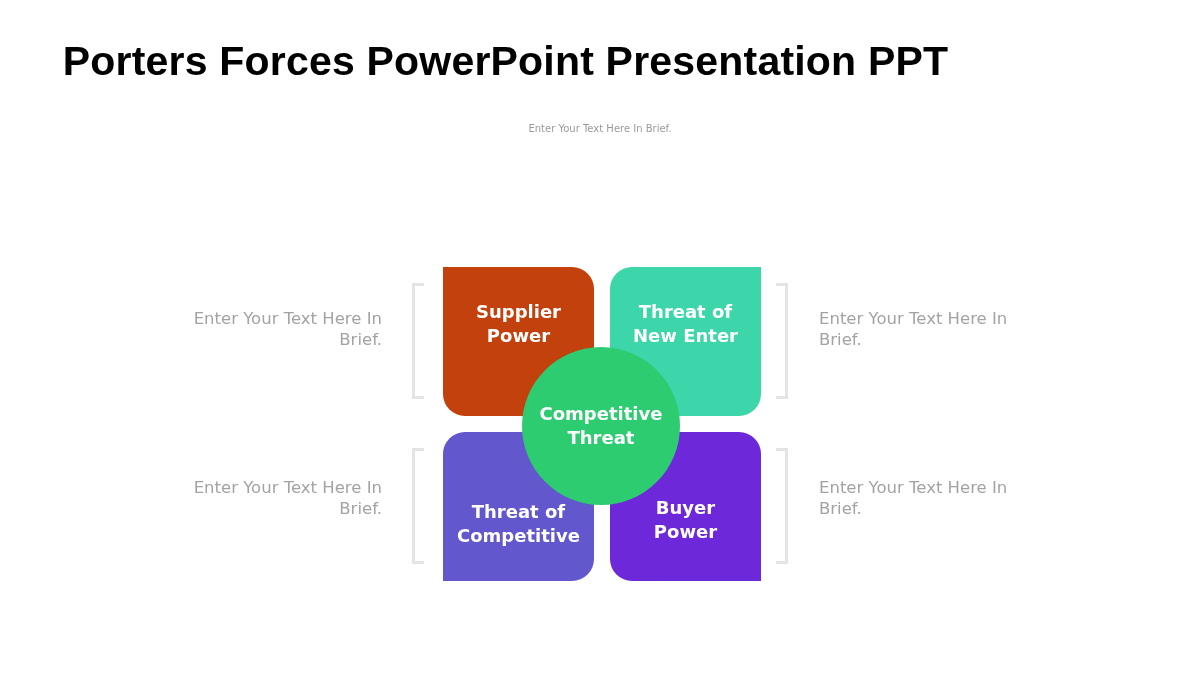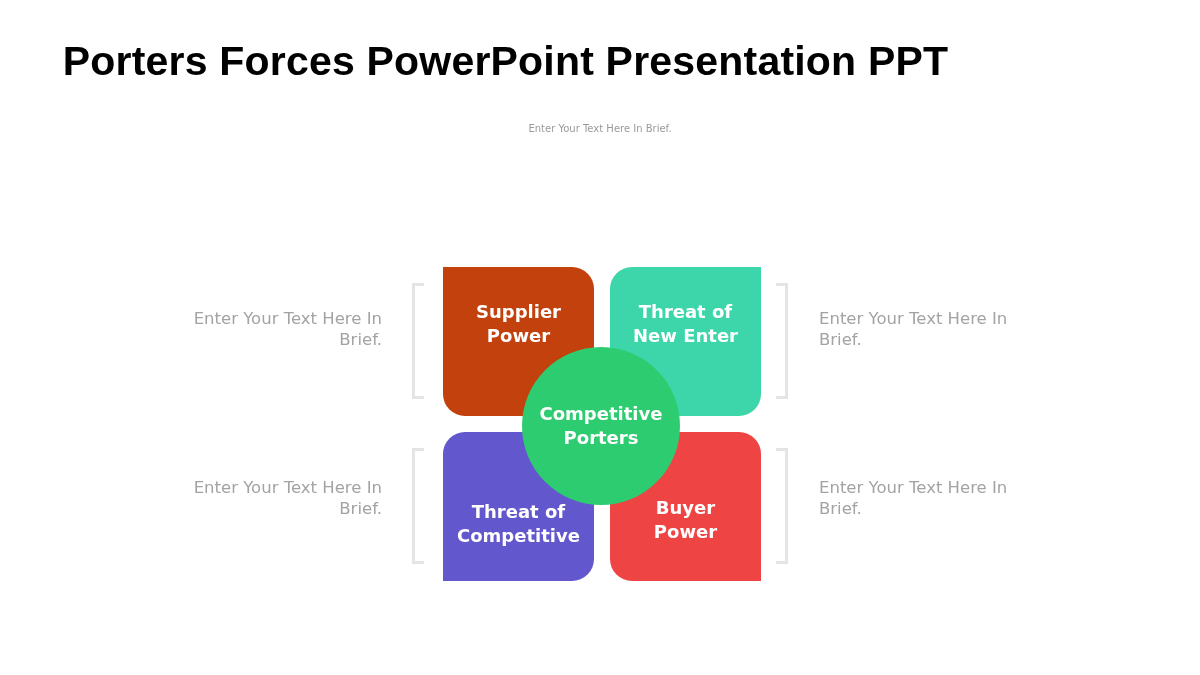--- a/index.html
+++ b/index.html
@@ -4,21 +4,21 @@
 <style>
   html,body{margin:0;padding:0;background:#ffffff;}
   body{width:1200px;height:675px;position:relative;overflow:hidden;font-family:"Liberation Sans",sans-serif;}
   .title{position:absolute;left:0;top:38px;width:1011px;text-align:center;font-size:41px;font-weight:bold;color:#000;letter-spacing:0.2px;}
   .subtitle{position:absolute;left:0;top:123px;width:1200px;text-align:center;font-size:10px;color:#9a9a9a;font-family:"DejaVu Sans",sans-serif;}
   .tile{position:absolute;width:151px;height:149px;border-radius:22px;color:#fff;display:flex;justify-content:center;font-family:"DejaVu Sans",sans-serif;font-size:18px;font-weight:bold;text-align:center;line-height:24px;box-sizing:border-box;}
   .tile span{display:block;}
   .t-orange{left:443px;top:267px;background:#c2410c;border-top-left-radius:0;padding-top:33px;}
   .t-teal{left:610px;top:267px;background:#3dd6ab;border-top-right-radius:0;padding-top:33px;}
   .t-purple{left:443px;top:432px;background:#6257cd;border-bottom-left-radius:0;padding-top:68px;}
-  .t-yellow{left:610px;top:432px;background:#ef4444;border-bottom-right-radius:0;padding-top:64px;}
+  .t-yellow{left:610px;top:432px;background:#6d28d9;border-bottom-right-radius:0;padding-top:64px;}
   .circle{position:absolute;left:522px;top:347px;width:158px;height:158px;border-radius:50%;background:#2ecc71;color:#fff;display:flex;flex-direction:column;align-items:center;justify-content:center;font-family:"DejaVu Sans",sans-serif;font-size:18px;font-weight:bold;line-height:24px;text-align:center;}
   .note{position:absolute;width:190px;font-size:16.5px;color:#a3a3a3;line-height:21px;font-family:"DejaVu Sans",sans-serif;font-weight:normal;}
   .note.left{text-align:right;}
   .note.right{text-align:left;}
   .bracket{position:absolute;width:12px;height:116px;border:3px solid #e4e4e4;box-sizing:border-box;}
   .bracket.l{border-right:none;}
   .bracket.r{border-left:none;}
 </style>
 </head>
 <body>
@@ -56,14 +56,14 @@
 </div>
 <div class="tile t-yellow">
   <div>
       <span>Buyer</span>
       <span>Power</span>
     </div>
 </div>
 
 <div class="circle">
   <span>Competitive</span>
-  <span>Porters</span>
+  <span>Threat</span>
 </div>
 
 </body></html>

